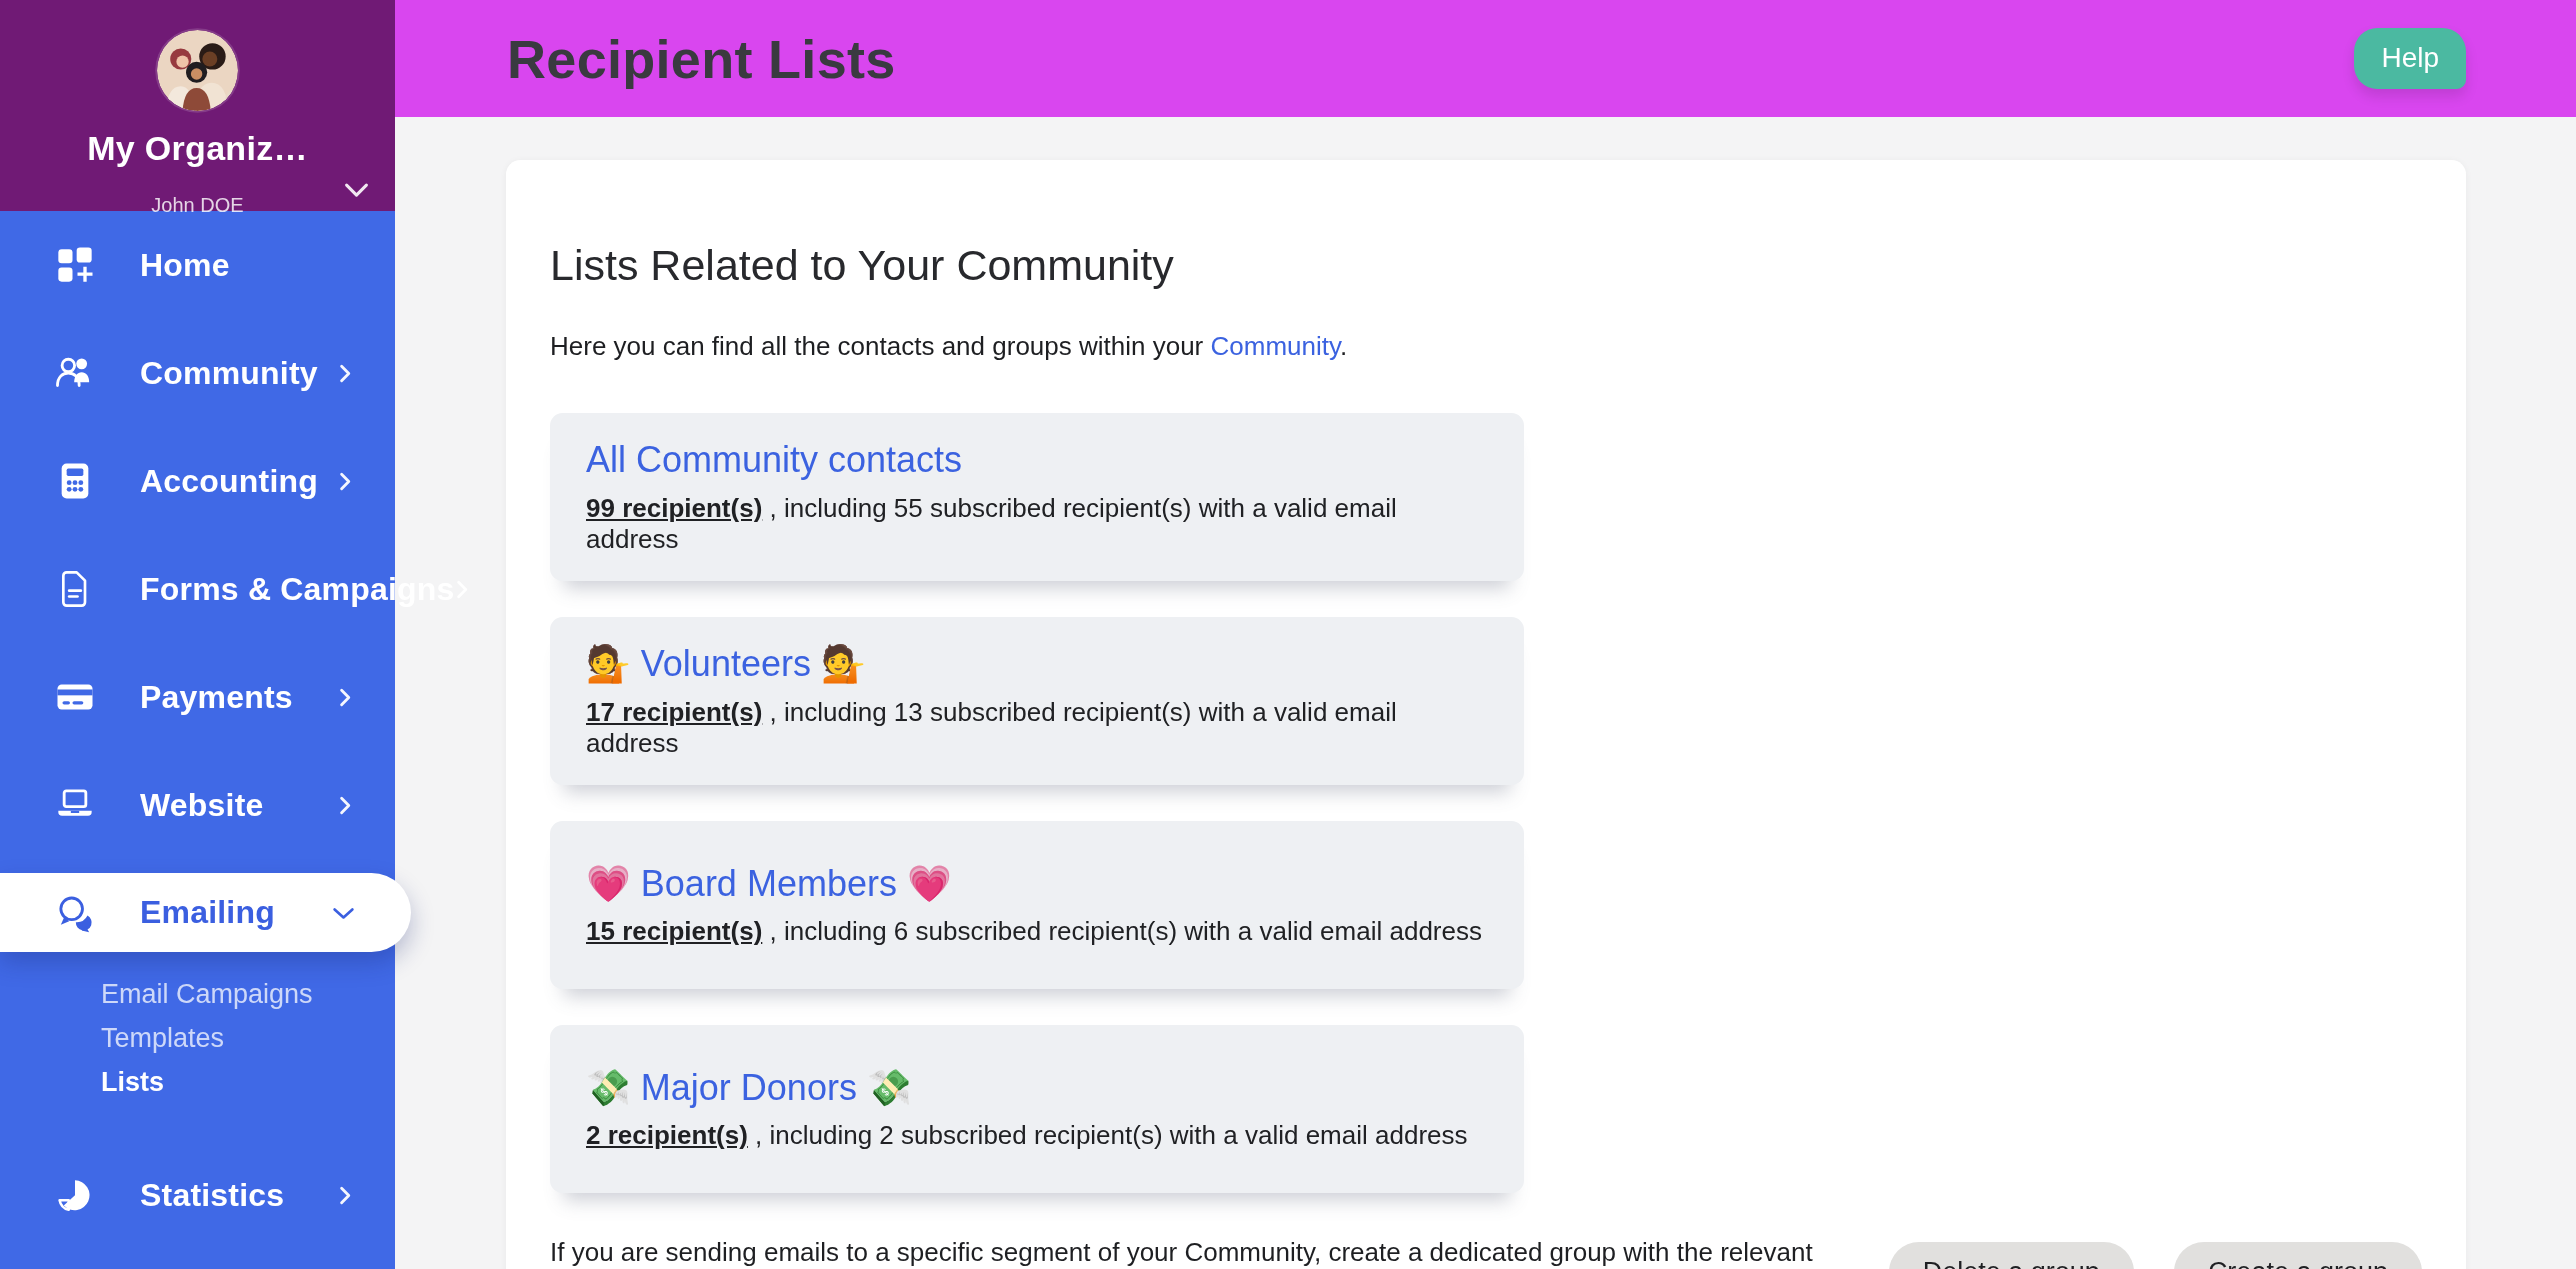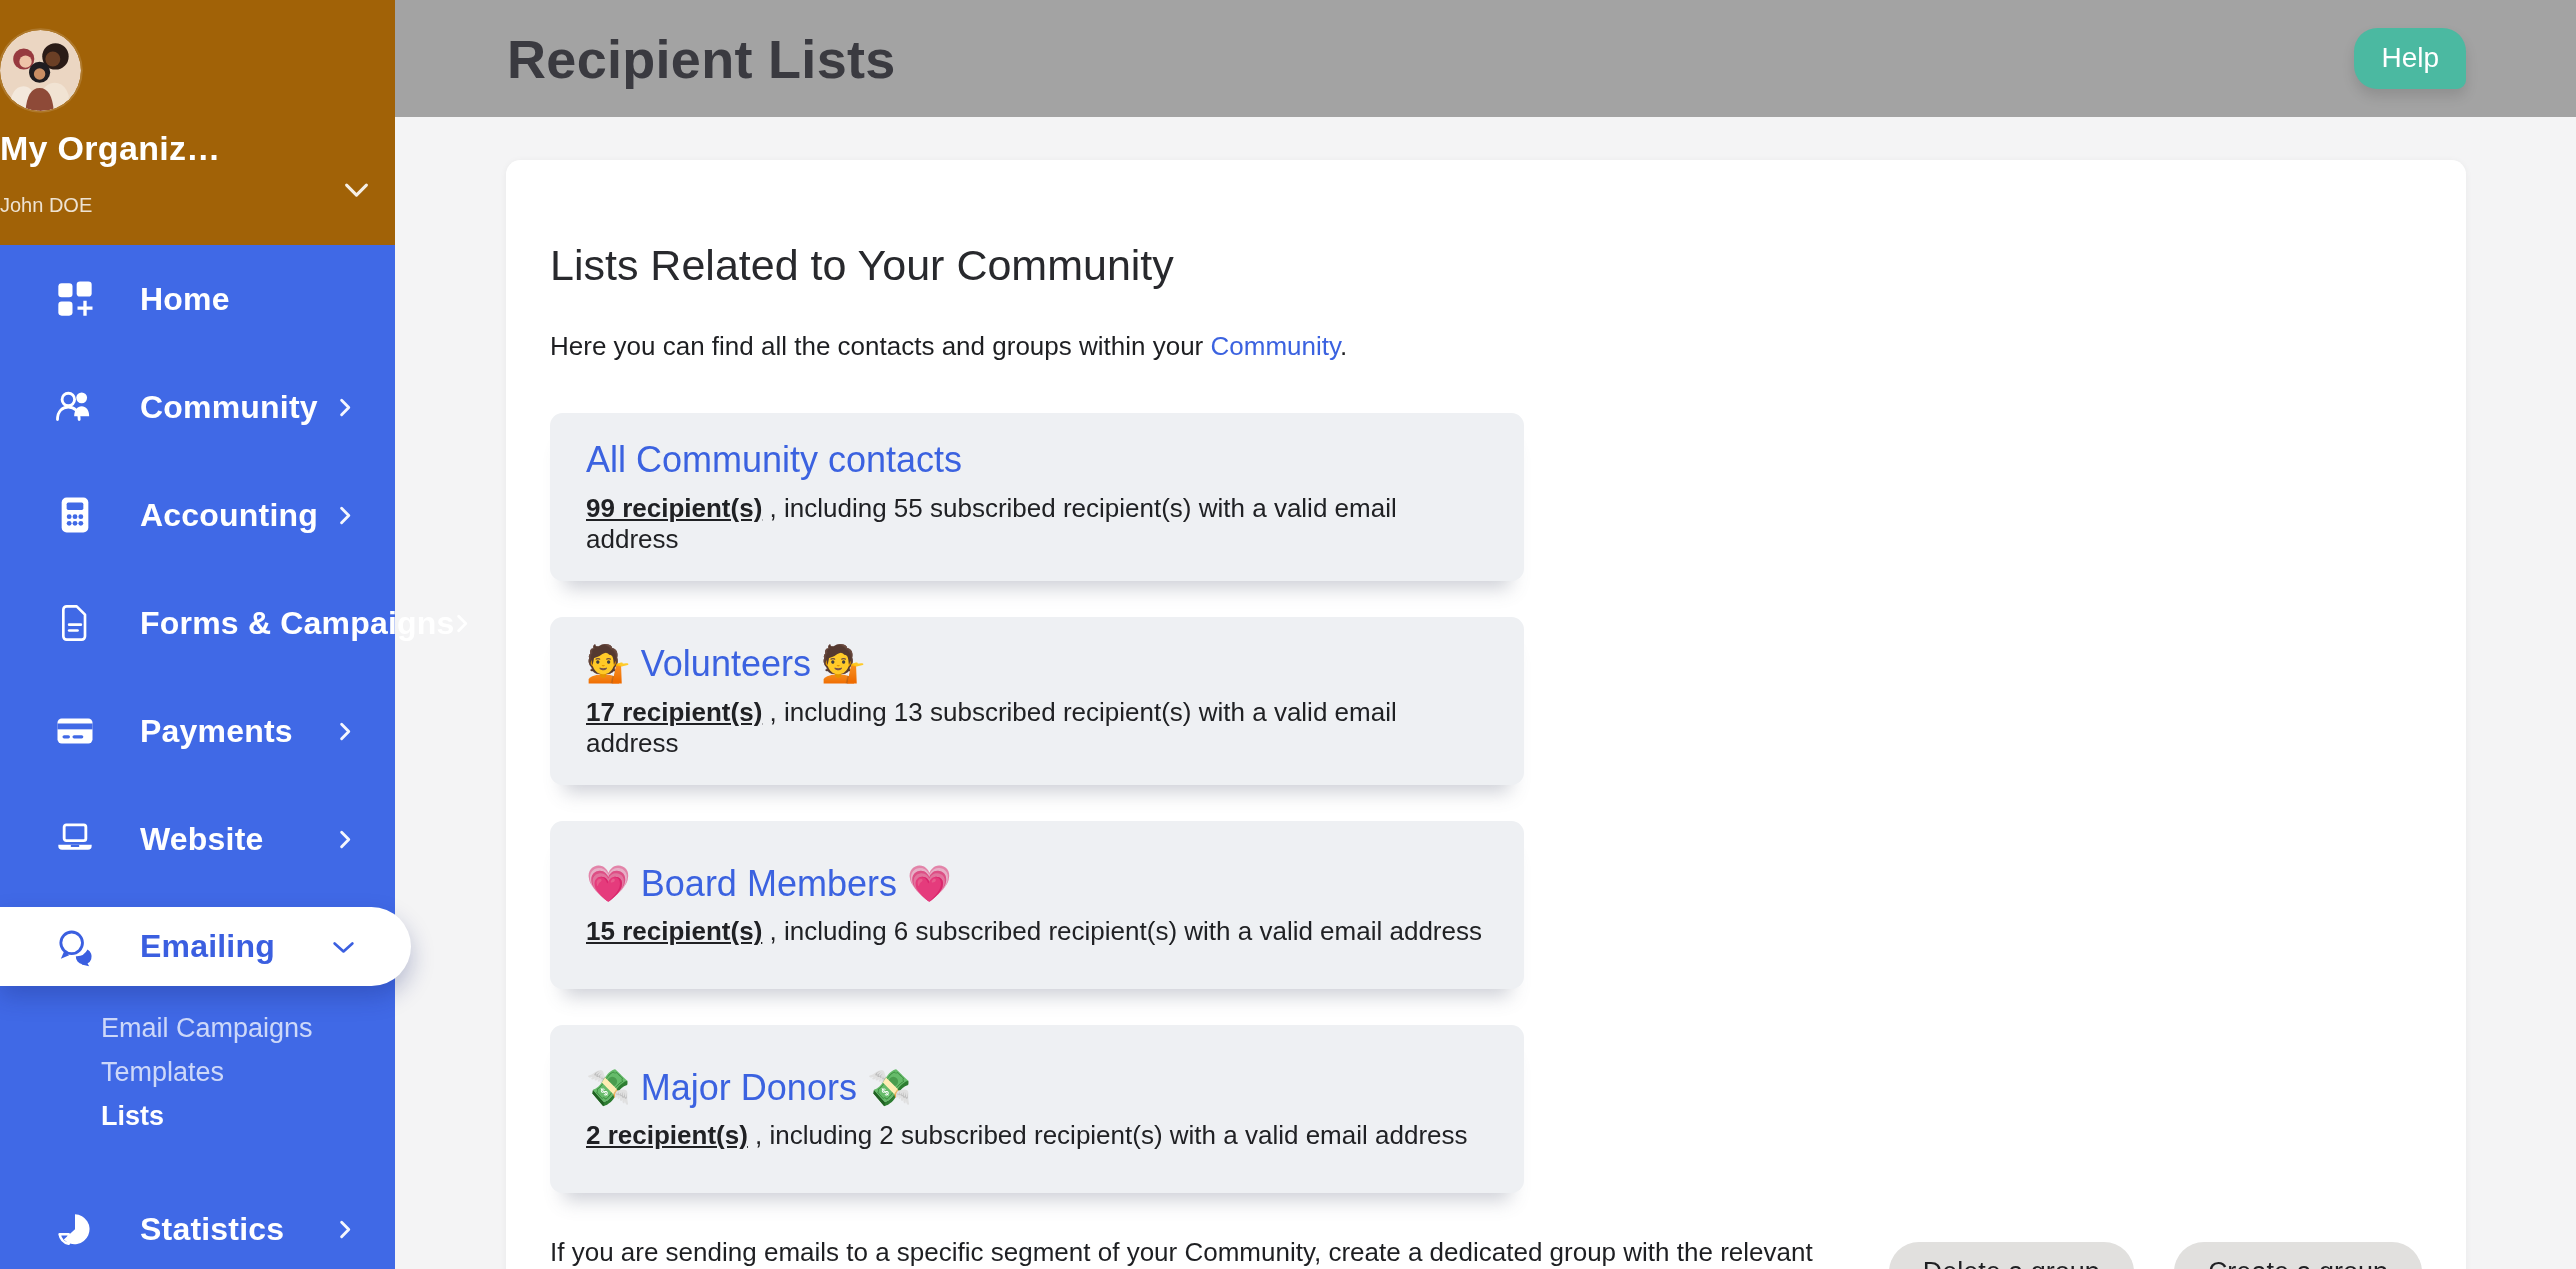--- a/index.html
+++ b/index.html
@@ -2,21 +2,21 @@
 <html style="font-size:14.4px"><head>
 <meta charset="utf-8">
 <style>
   * { margin:0; padding:0; box-sizing:border-box; }
   html,body { width:2576px; height:1269px; overflow:hidden; }
   body { font-family:"Liberation Sans","DejaVu Sans",sans-serif; background:#f4f4f5; }
   .app { display:flex; width:2576px; height:1269px; }
 
   
   .sidebar { width:395px; flex:none; background:#4069e6; position:relative; z-index:5; }
-  .org-header { height:245px; background:#a16207; display:flex; flex-direction:column; align-items:flex-start; position:relative; }
+  .org-header { height:211px; background:#701a75; display:flex; flex-direction:column; align-items:center; position:relative; }
   .avatar { width:81px; height:81px; border-radius:50%; overflow:hidden; margin-top:30px; flex:none; box-shadow:0 0 0 1.8px rgba(255,255,255,.15); }
   .org-name { margin-top:18px; font-size:34px; font-weight:700; color:#ffffff; letter-spacing:0.3px; }
   .org-user { margin-top:26px; font-size:20px; color:rgba(255,255,255,.82); }
   .org-chevron { position:absolute; right:25px; top:178px; width:27px; height:23.4px; color:rgba(255,255,255,.9); cursor:pointer; }
 
   .menu { padding-top:0; }
   .menu-item { height:108px; display:flex; align-items:center; color:#ffffff; cursor:pointer; position:relative; }
   .mi-icon { width:41px; height:41px; margin-left:54px; flex:none; display:flex; align-items:center; justify-content:center; }
   .mi-label { margin-left:45px; font-size:32px; font-weight:600; letter-spacing:0.2px; white-space:nowrap; }
   .mi-chevron { margin-left:auto; margin-right:41px; width:16px; height:27px; color:rgba(255,255,255,.95); display:flex; align-items:center; }
@@ -26,21 +26,21 @@
   .menu-item.active .mi-chevron { color:#3b5fe0; margin-right:54px; width:27px; }
 
   .submenu { padding:5.4px 0 10.8px 0; }
   .submenu-item { height:44px; display:flex; align-items:center; padding-left:101px; font-size:27px;
                   color:rgba(255,255,255,.74); cursor:pointer; }
   .submenu-item.active { color:#ffffff; font-weight:700; }
   .menu-item.statistics { margin-top:27px; }
 
   
   .main { flex:1; display:flex; flex-direction:column; min-width:0; background:#f4f4f5; }
-  .topbar { height:117px; flex:none; background:#a3a3a3; display:flex; align-items:center; padding:0 110px 0 112px; }
+  .topbar { height:117px; flex:none; background:#d946ef; display:flex; align-items:center; padding:0 110px 0 112px; }
   .page-title { font-size:54px; font-weight:700; color:#3a3a40; letter-spacing:0.3px; }
   .help-btn { margin-left:auto; background:#4bb9a1; color:#ffffff; font-size:28px; font-weight:500;
               border:none; cursor:pointer; padding:13.5px 27px 15.3px 27px; border-radius:23.4px 23.4px 9px 23.4px;
               box-shadow:0 7.2px 12.6px rgba(0,0,0,.12); font-family:inherit; }
 
   .content { flex:1; padding:43px 110px 0 111px; }
   .panel { background:#ffffff; border-radius:14.4px; min-height:1348px; padding:81px 44px 36px 44px;
            box-shadow:0 1.8px 7.2px rgba(0,0,0,.05); }
   .section-title { font-size:43px; font-weight:500; color:#28292d; margin-bottom:41px; }
   .intro { font-size:26px; color:#1e1f22; margin-bottom:51px; }

